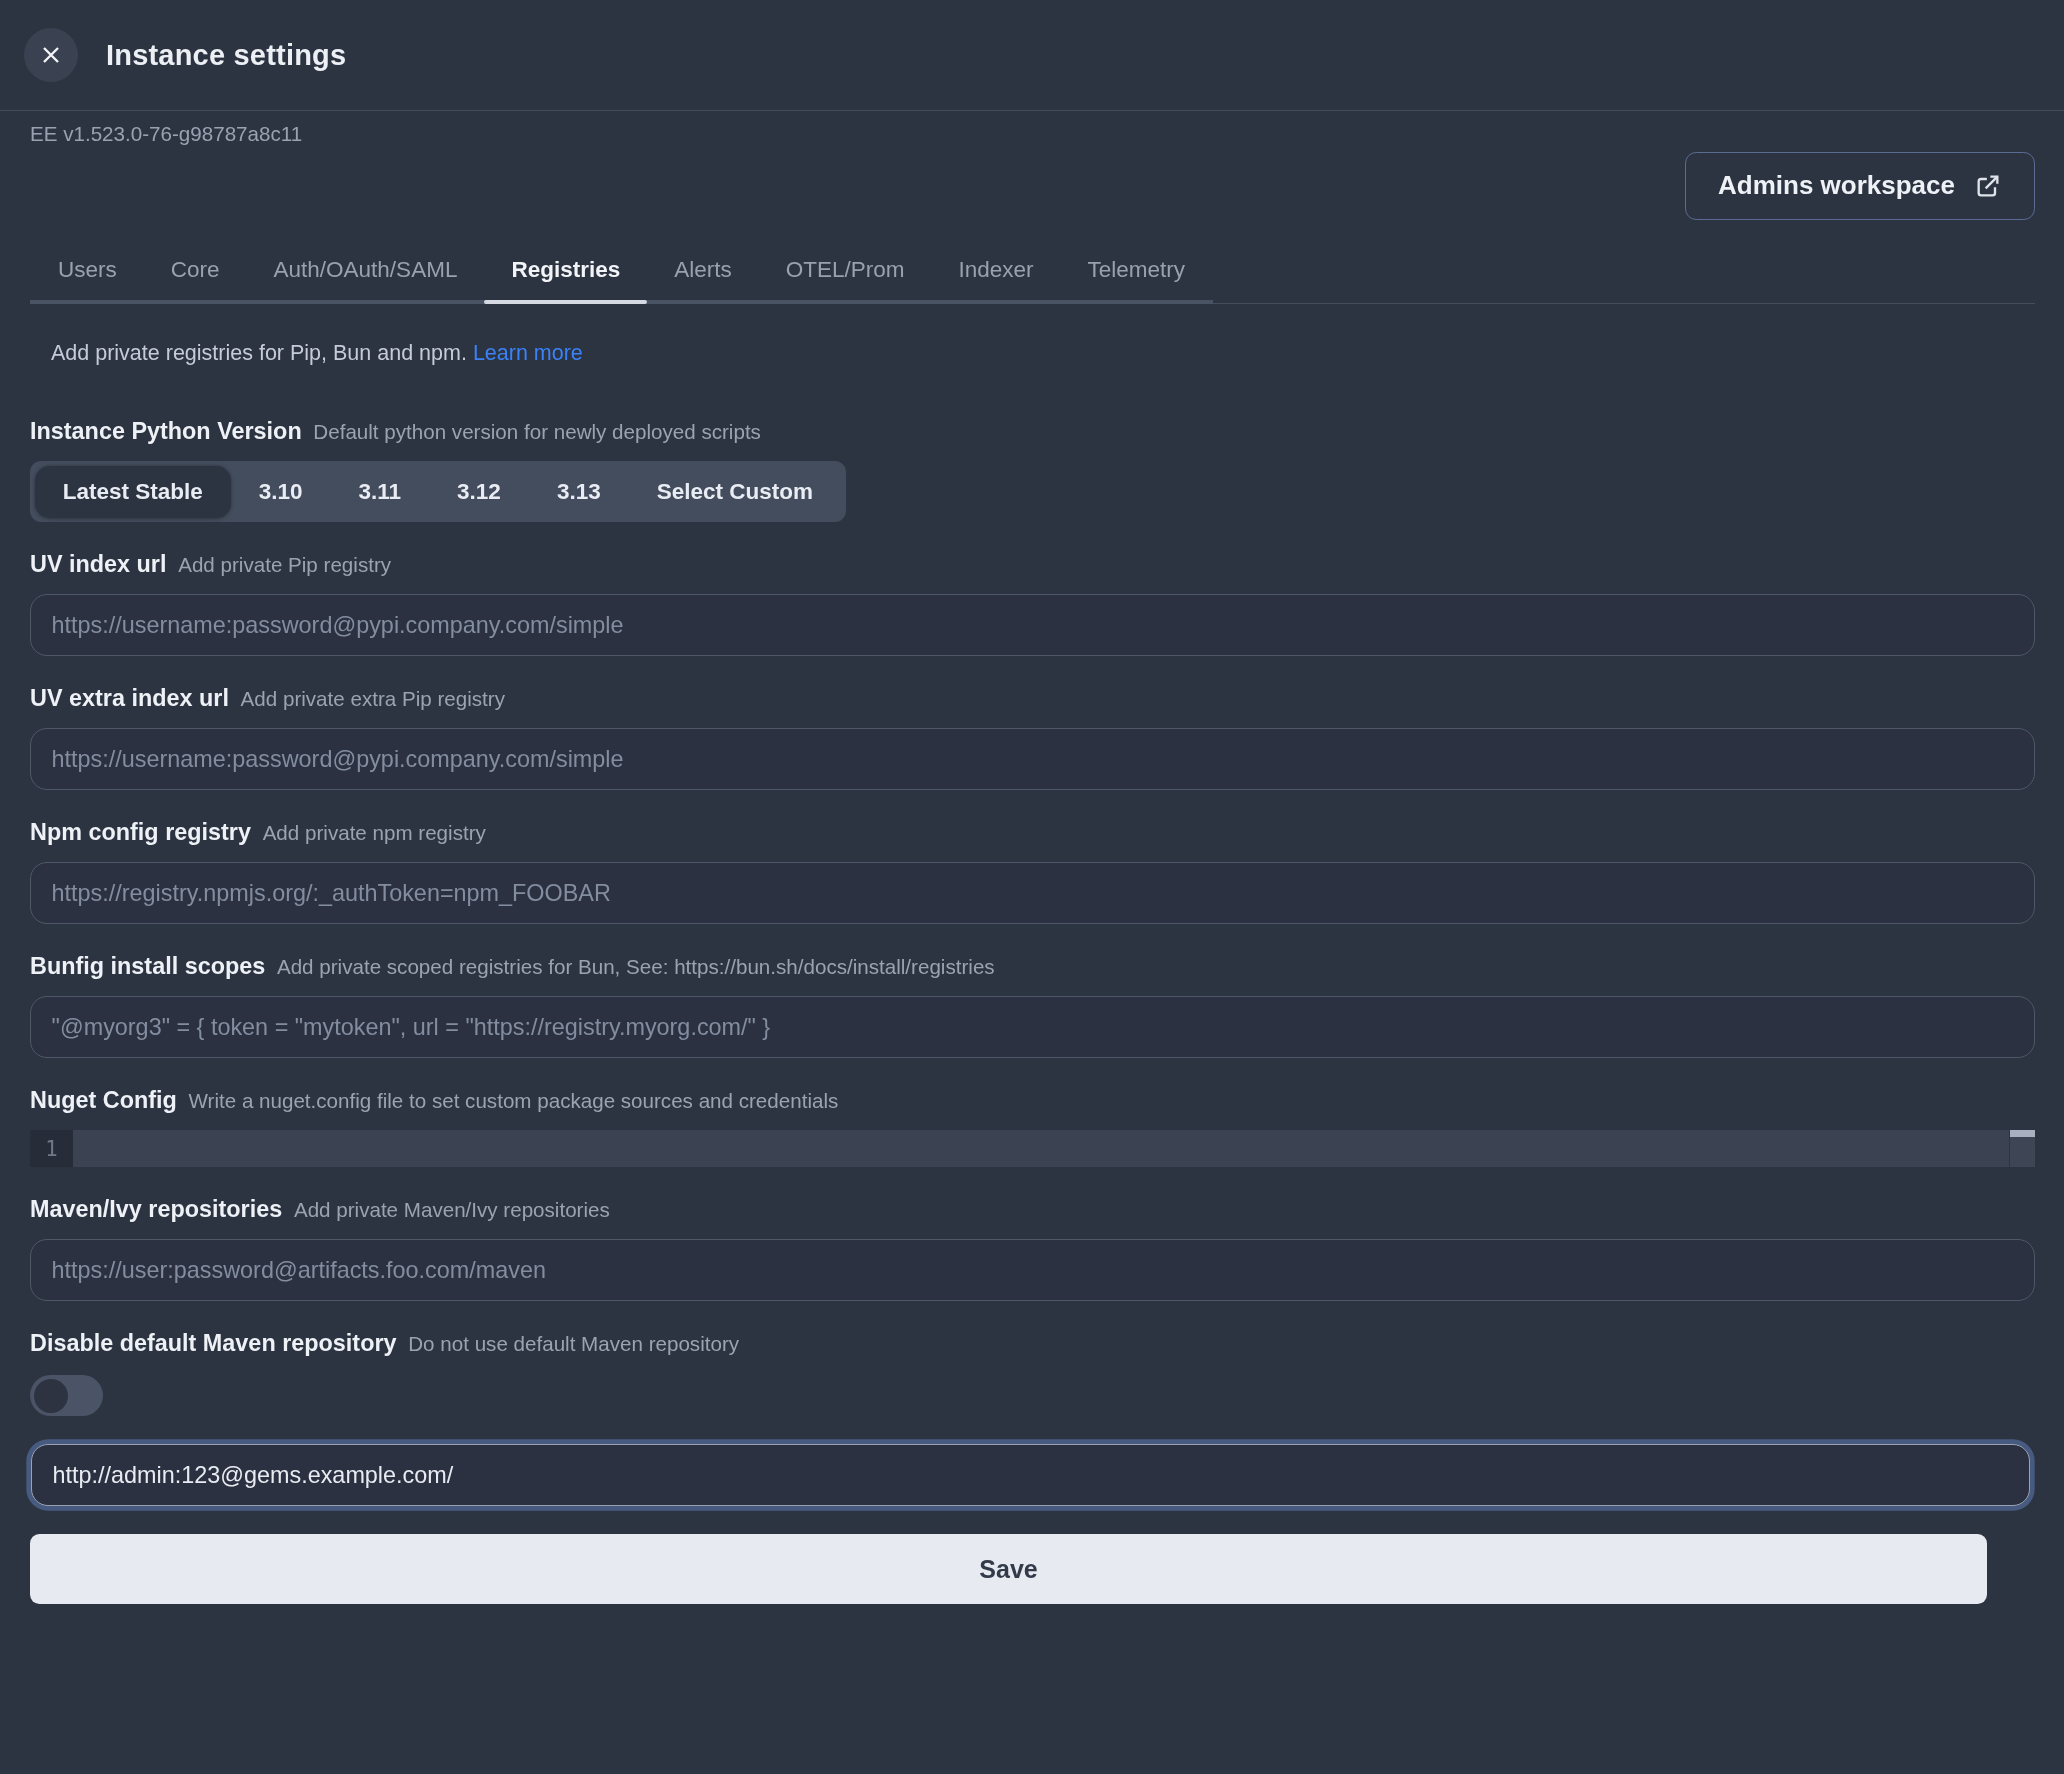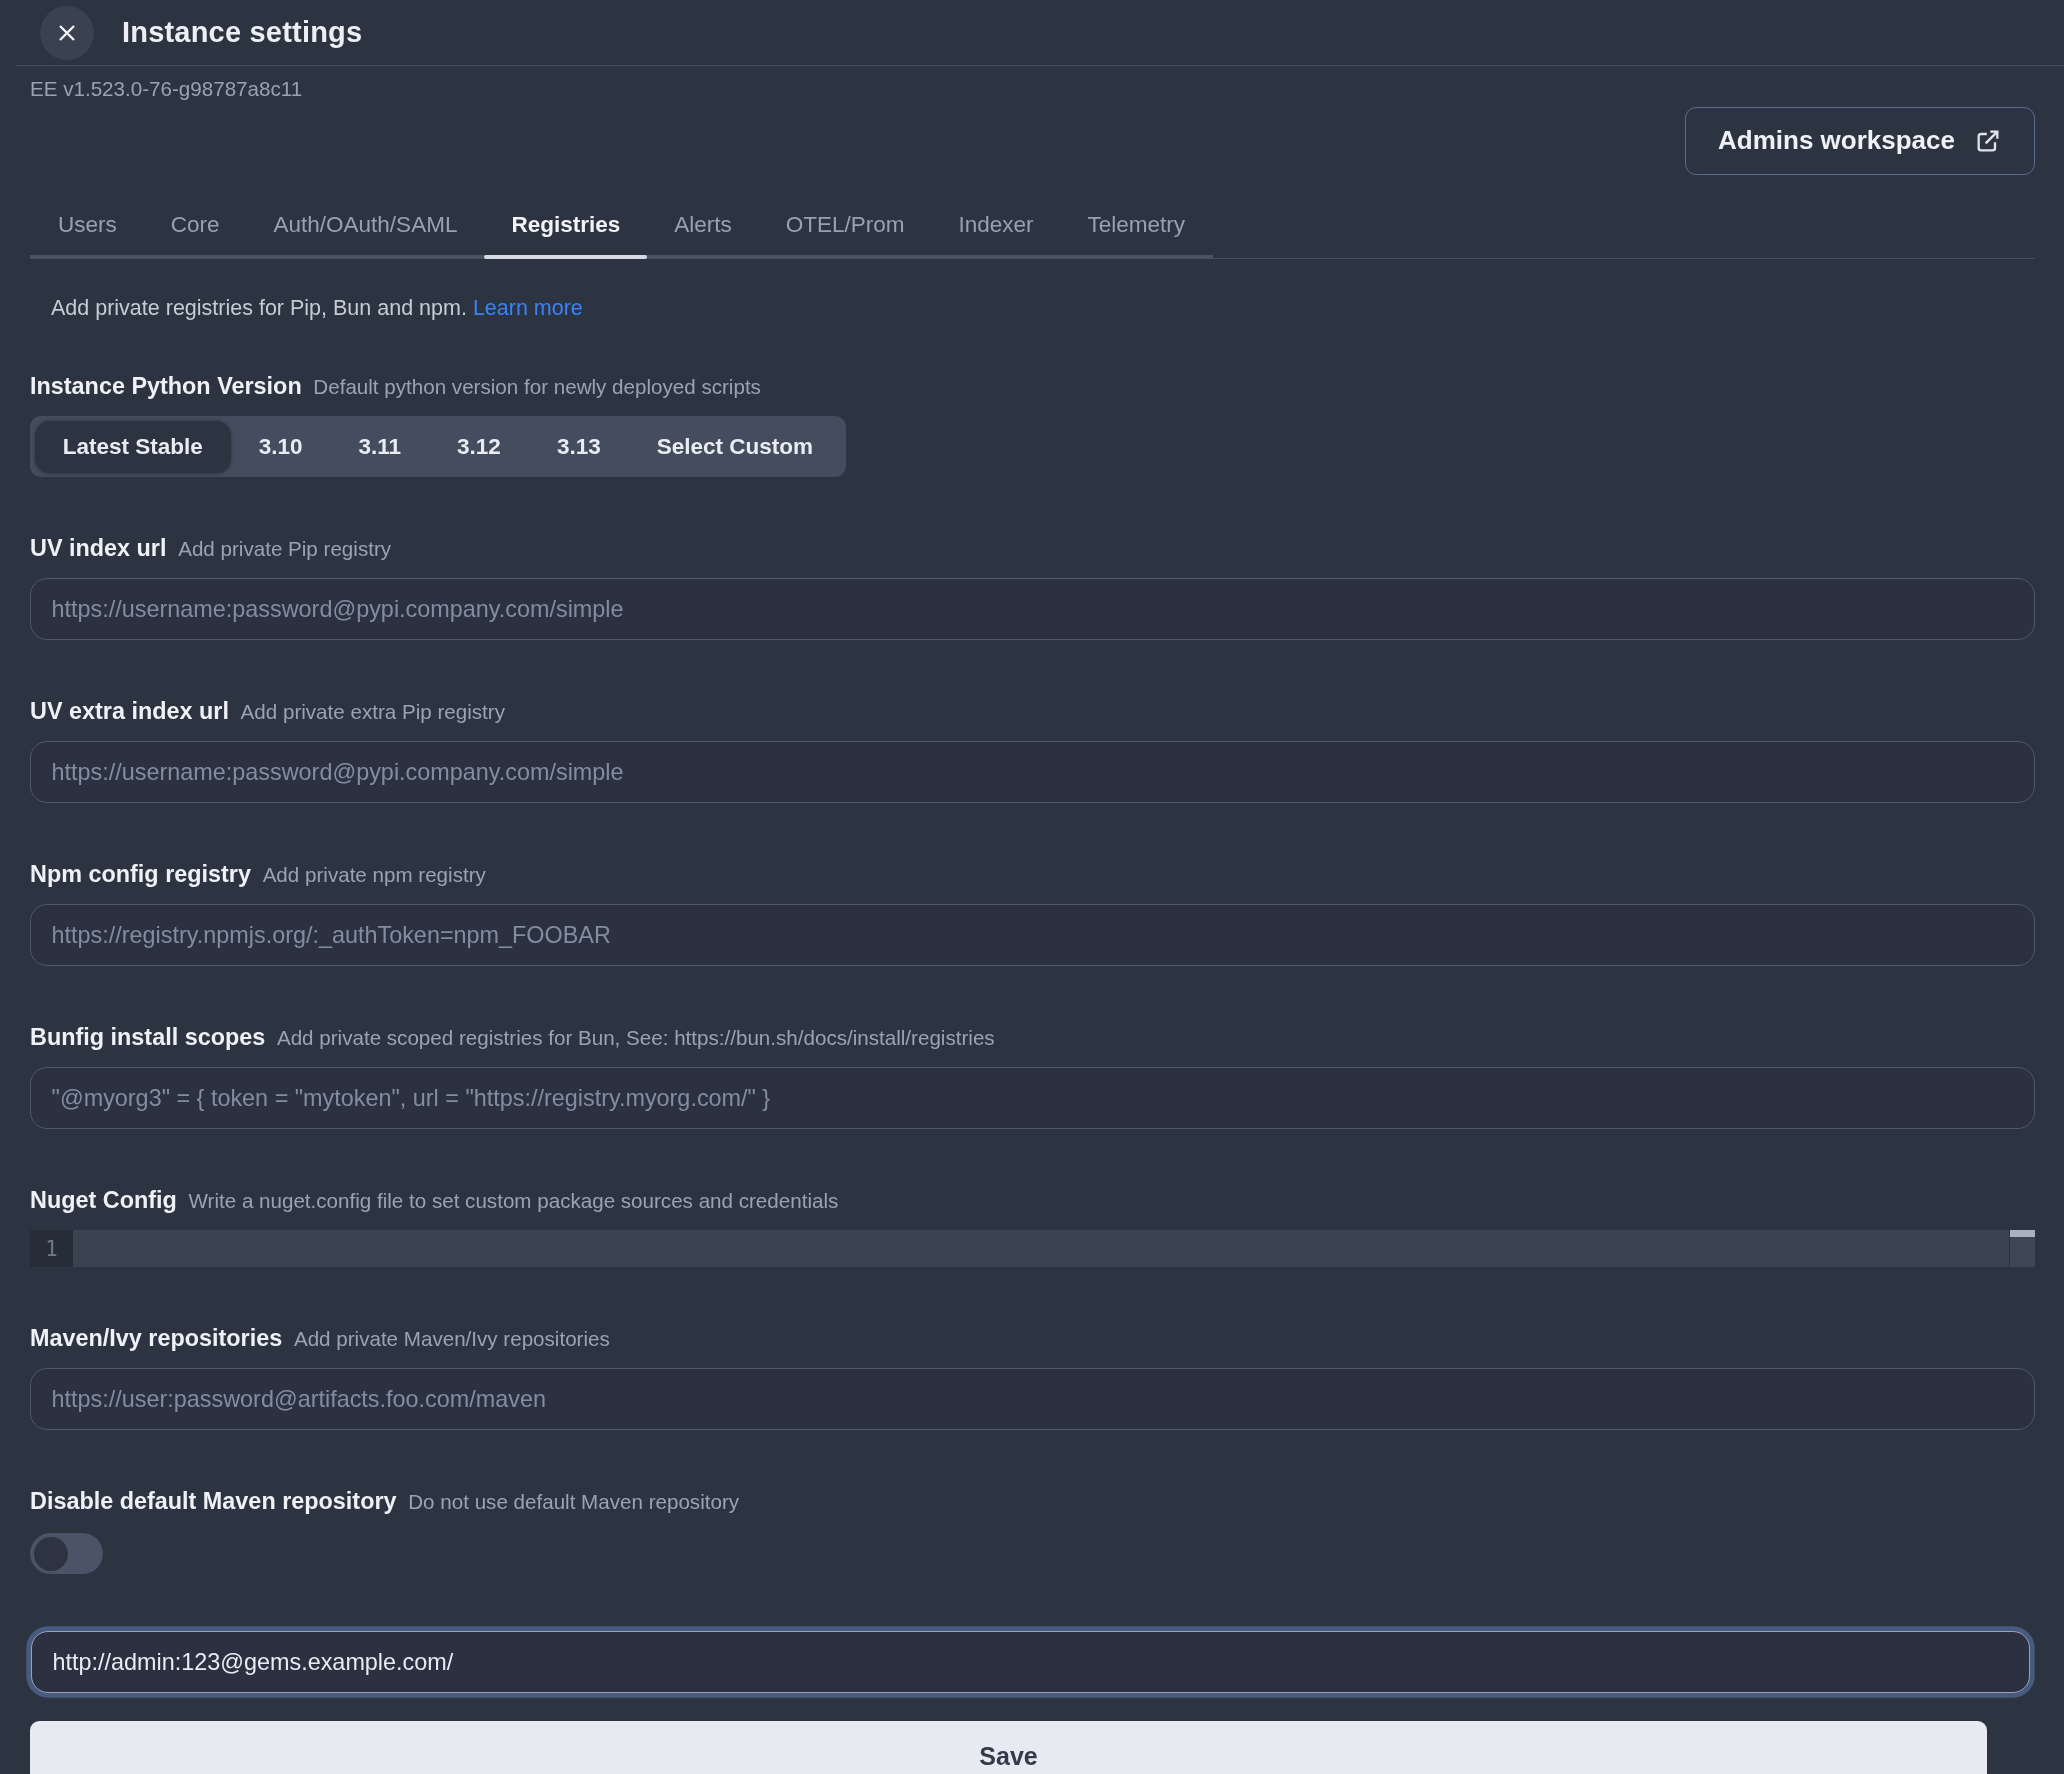--- a/index.html
+++ b/index.html
@@ -5,22 +5,22 @@
   * { margin:0; padding:0; box-sizing:border-box; }
   html,body { width:2065px; height:1775px; }
   body {
     background:#2d3441;
     font-family:"Liberation Sans","DejaVu Sans",sans-serif;
     color:#eceff4;
     overflow:hidden;
   }
   
   .header {
-    height:66px; border-bottom:0.9px solid #454c5a;
-    display:flex; align-items:center; padding:0 24px; position:relative;margin-left:16px;
+    height:111px; border-bottom:0.9px solid #454c5a;
+    display:flex; align-items:center; padding:0 24px; position:relative;
   }
   .close-btn {
     width:54px; height:54px; border-radius:50%; background:#3a4150;
     display:flex; align-items:center; justify-content:center;
     cursor:pointer; flex:0 0 auto;
   }
   .close-btn svg { width:24px; height:24px; stroke:#f2f4f8; stroke-width:2.4; }
   .modal-title { font-size:29px; font-weight:700; margin-left:28px; letter-spacing:0.2px; }
   .clip-heading {
     position:absolute; left:31px; bottom:0.9px; height:5.6px; width:300px; overflow:hidden;
@@ -51,21 +51,21 @@
   }
   .tab.active { color:#f2f4f8; font-weight:600; }
   .tab.active::after {
     content:""; position:absolute; left:-27px; right:-27px; bottom:-4.7px;
     height:4.7px; background:#d5d9e1; border-radius:1.9px;
   }
   
   .intro { margin-top:37px; font-size:21.5px; color:#c6ccd7;margin-left:21px; }
   .intro a { color:#3b82f6; text-decoration:none; cursor:pointer; }
   
-  .section { margin-top:57px; }
+  .section { margin-top:28px; }
   .section.first { margin-top:51px; }
   .label-row { line-height:29px; }
   .label-row .lbl { font-size:23.4px; font-weight:700; color:#eef1f6; }
   .label-row .desc { font-size:20.6px; color:#9ba3b2; margin-left:7.5px; font-weight:400; }
   .control { margin-top:13px; }
   
   .seg-control {
     display:inline-flex; background:#444d5e; border-radius:11.2px; padding:4.7px;
   }
   .seg {

